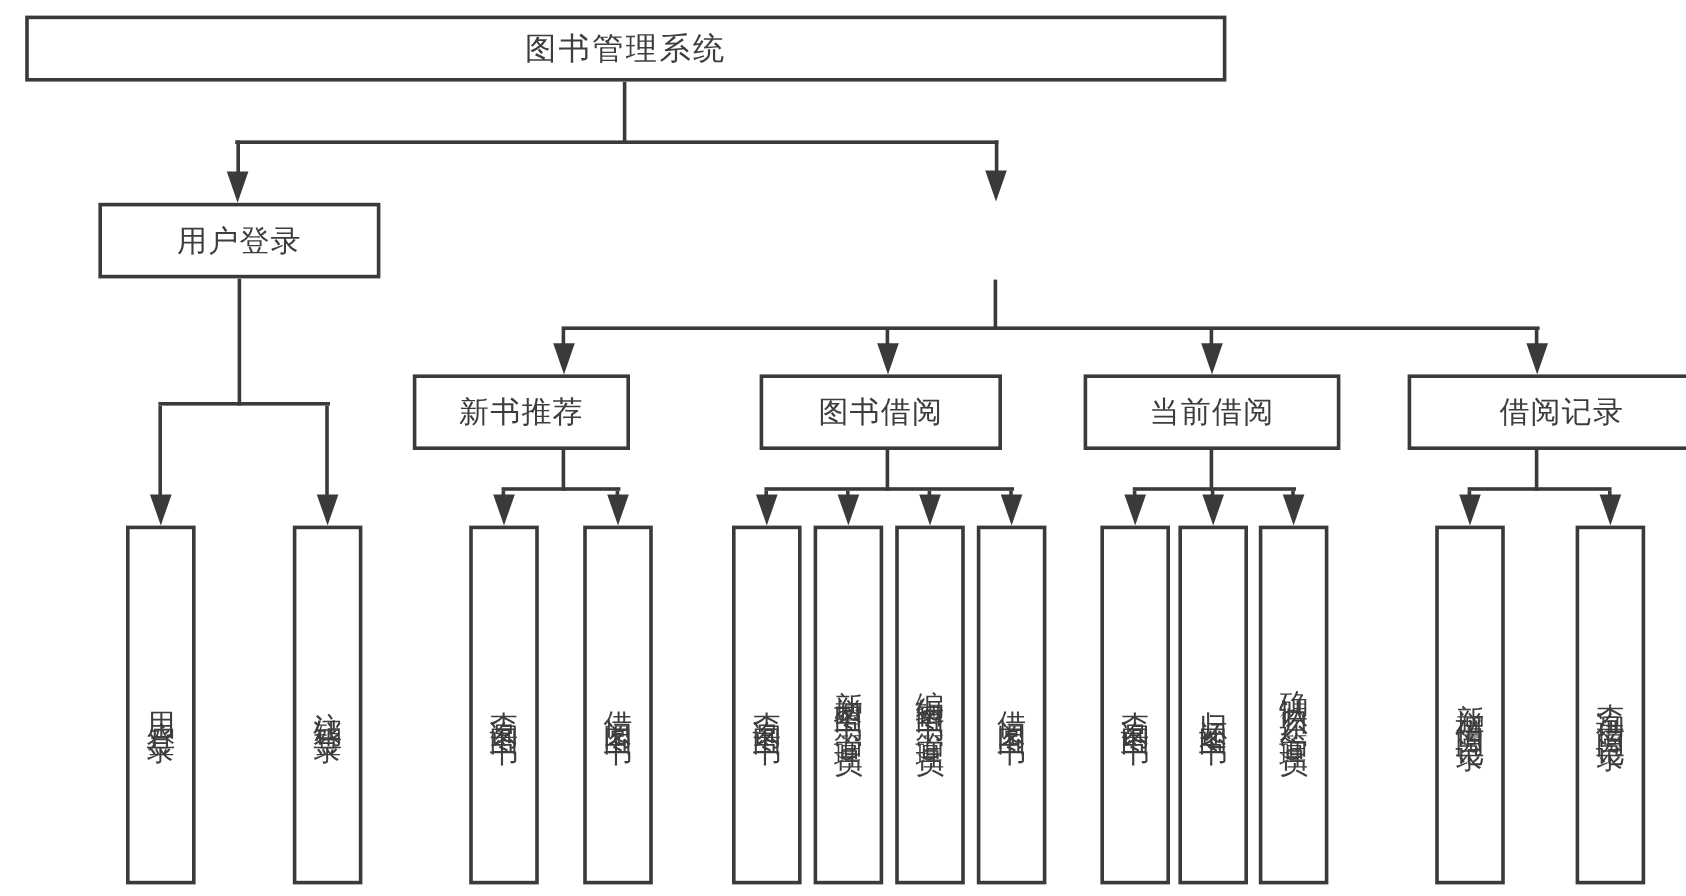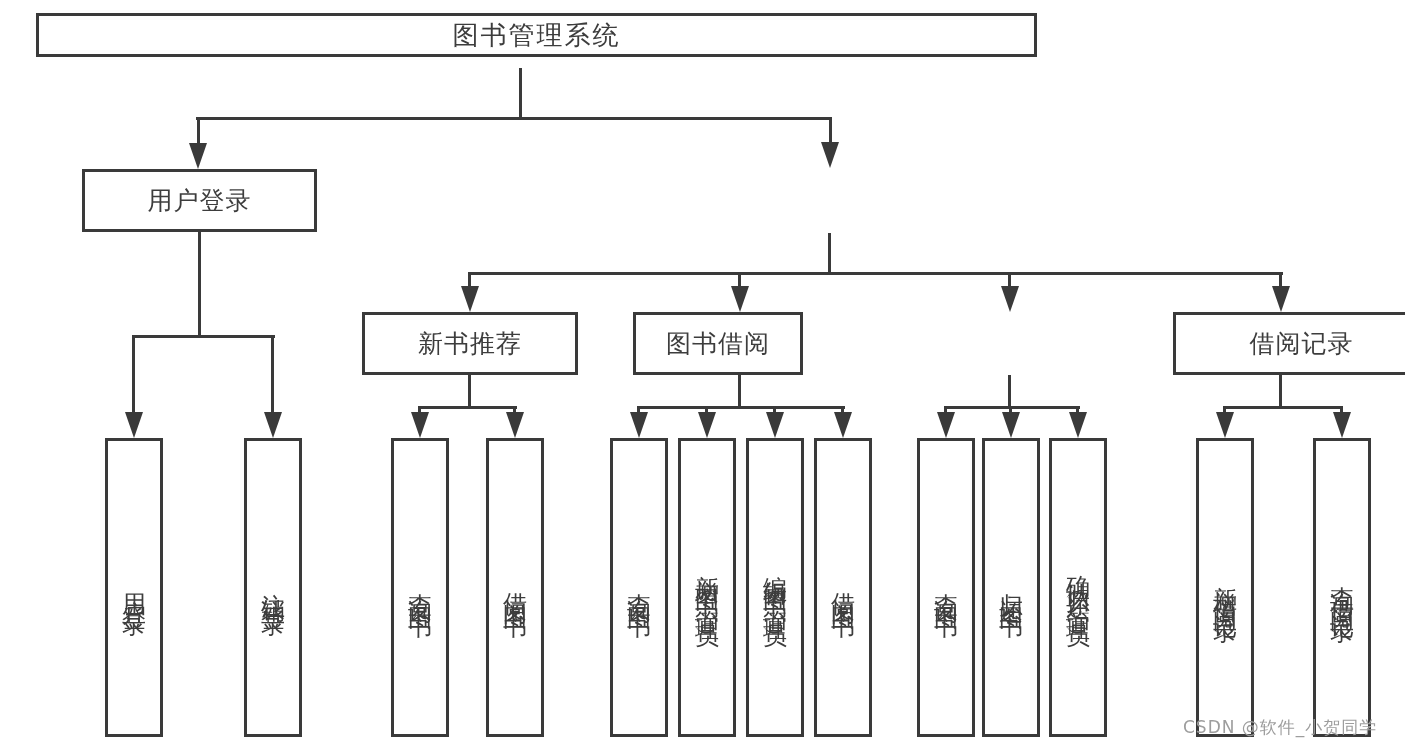--- a/index.html
+++ b/index.html
@@ -106,40 +106,40 @@
       <div class="arrow" style="left: 698px; top: 412px;"></div>
       <div class="arrow" style="left: 766px; top: 412px;"></div>
       <div class="arrow" style="left: 834px; top: 412px;"></div>
       <div class="arrow" style="left: 937px; top: 412px;"></div>
       <div class="arrow" style="left: 1002px; top: 412px;"></div>
       <div class="arrow" style="left: 1069px; top: 412px;"></div>
       <div class="arrow" style="left: 1216px; top: 412px;"></div>
       <div class="arrow" style="left: 1333px; top: 412px;"></div>
     </div>
 
-  <div class="box h root-box" style="left:36px;top:13px;width:1001px;height:44px">图书管理系统</div>
+  <div class="box h root-box" style="left:21px;top:13px;width:1001px;height:55px">图书管理系统</div>
 
   <div class="box h" style="left:82px;top:169px;width:235px;height:63px">用户登录</div>
 
-  <div class="box h" style="left:362px;top:312px;width:216px;height:63px">新书推荐</div>
-  <div class="box h" style="left:633px;top:312px;width:170px;height:63px">图书借阅</div>
+  <div class="box h" style="left:344px;top:312px;width:181px;height:63px">新书推荐</div>
+  <div class="box h" style="left:633px;top:312px;width:202px;height:63px">图书借阅</div>
+  <div class="box h" style="left:903px;top:312px;width:214px;height:63px">当前借阅</div>
   <div class="box h" style="left:1173px;top:312px;width:257px;height:63px">借阅记录</div>
 
   <div class="box v" style="left:105px;top:438px;width:58px;height:299px">用户登录</div>
   <div class="box v" style="left:244px;top:438px;width:58px;height:299px">注销登录</div>
 
   <div class="box v" style="left:391px;top:438px;width:58px;height:299px">查询图书</div>
   <div class="box v" style="left:486px;top:438px;width:58px;height:299px">借阅图书</div>
 
   <div class="box v" style="left:610px;top:438px;width:58px;height:299px">查询图书</div>
   <div class="box v" style="left:678px;top:438px;width:58px;height:299px">新增图书（管理员）</div>
   <div class="box v" style="left:746px;top:438px;width:58px;height:299px">编辑图书（管理员）</div>
   <div class="box v" style="left:814px;top:438px;width:58px;height:299px">借阅图书</div>
 
   <div class="box v" style="left:917px;top:438px;width:58px;height:299px">查询图书</div>
   <div class="box v" style="left:982px;top:438px;width:58px;height:299px">归还图书</div>
   <div class="box v" style="left:1049px;top:438px;width:58px;height:299px">确认归还（管理员）</div>
 
   <div class="box v" style="left:1196px;top:438px;width:58px;height:299px">新增借阅记录</div>
   <div class="box v" style="left:1313px;top:438px;width:58px;height:299px">查询借阅记录</div>
 
-  <div class="watermark">CSDN @软件_小贺同学</div>
 </div>
 
 </body></html>

